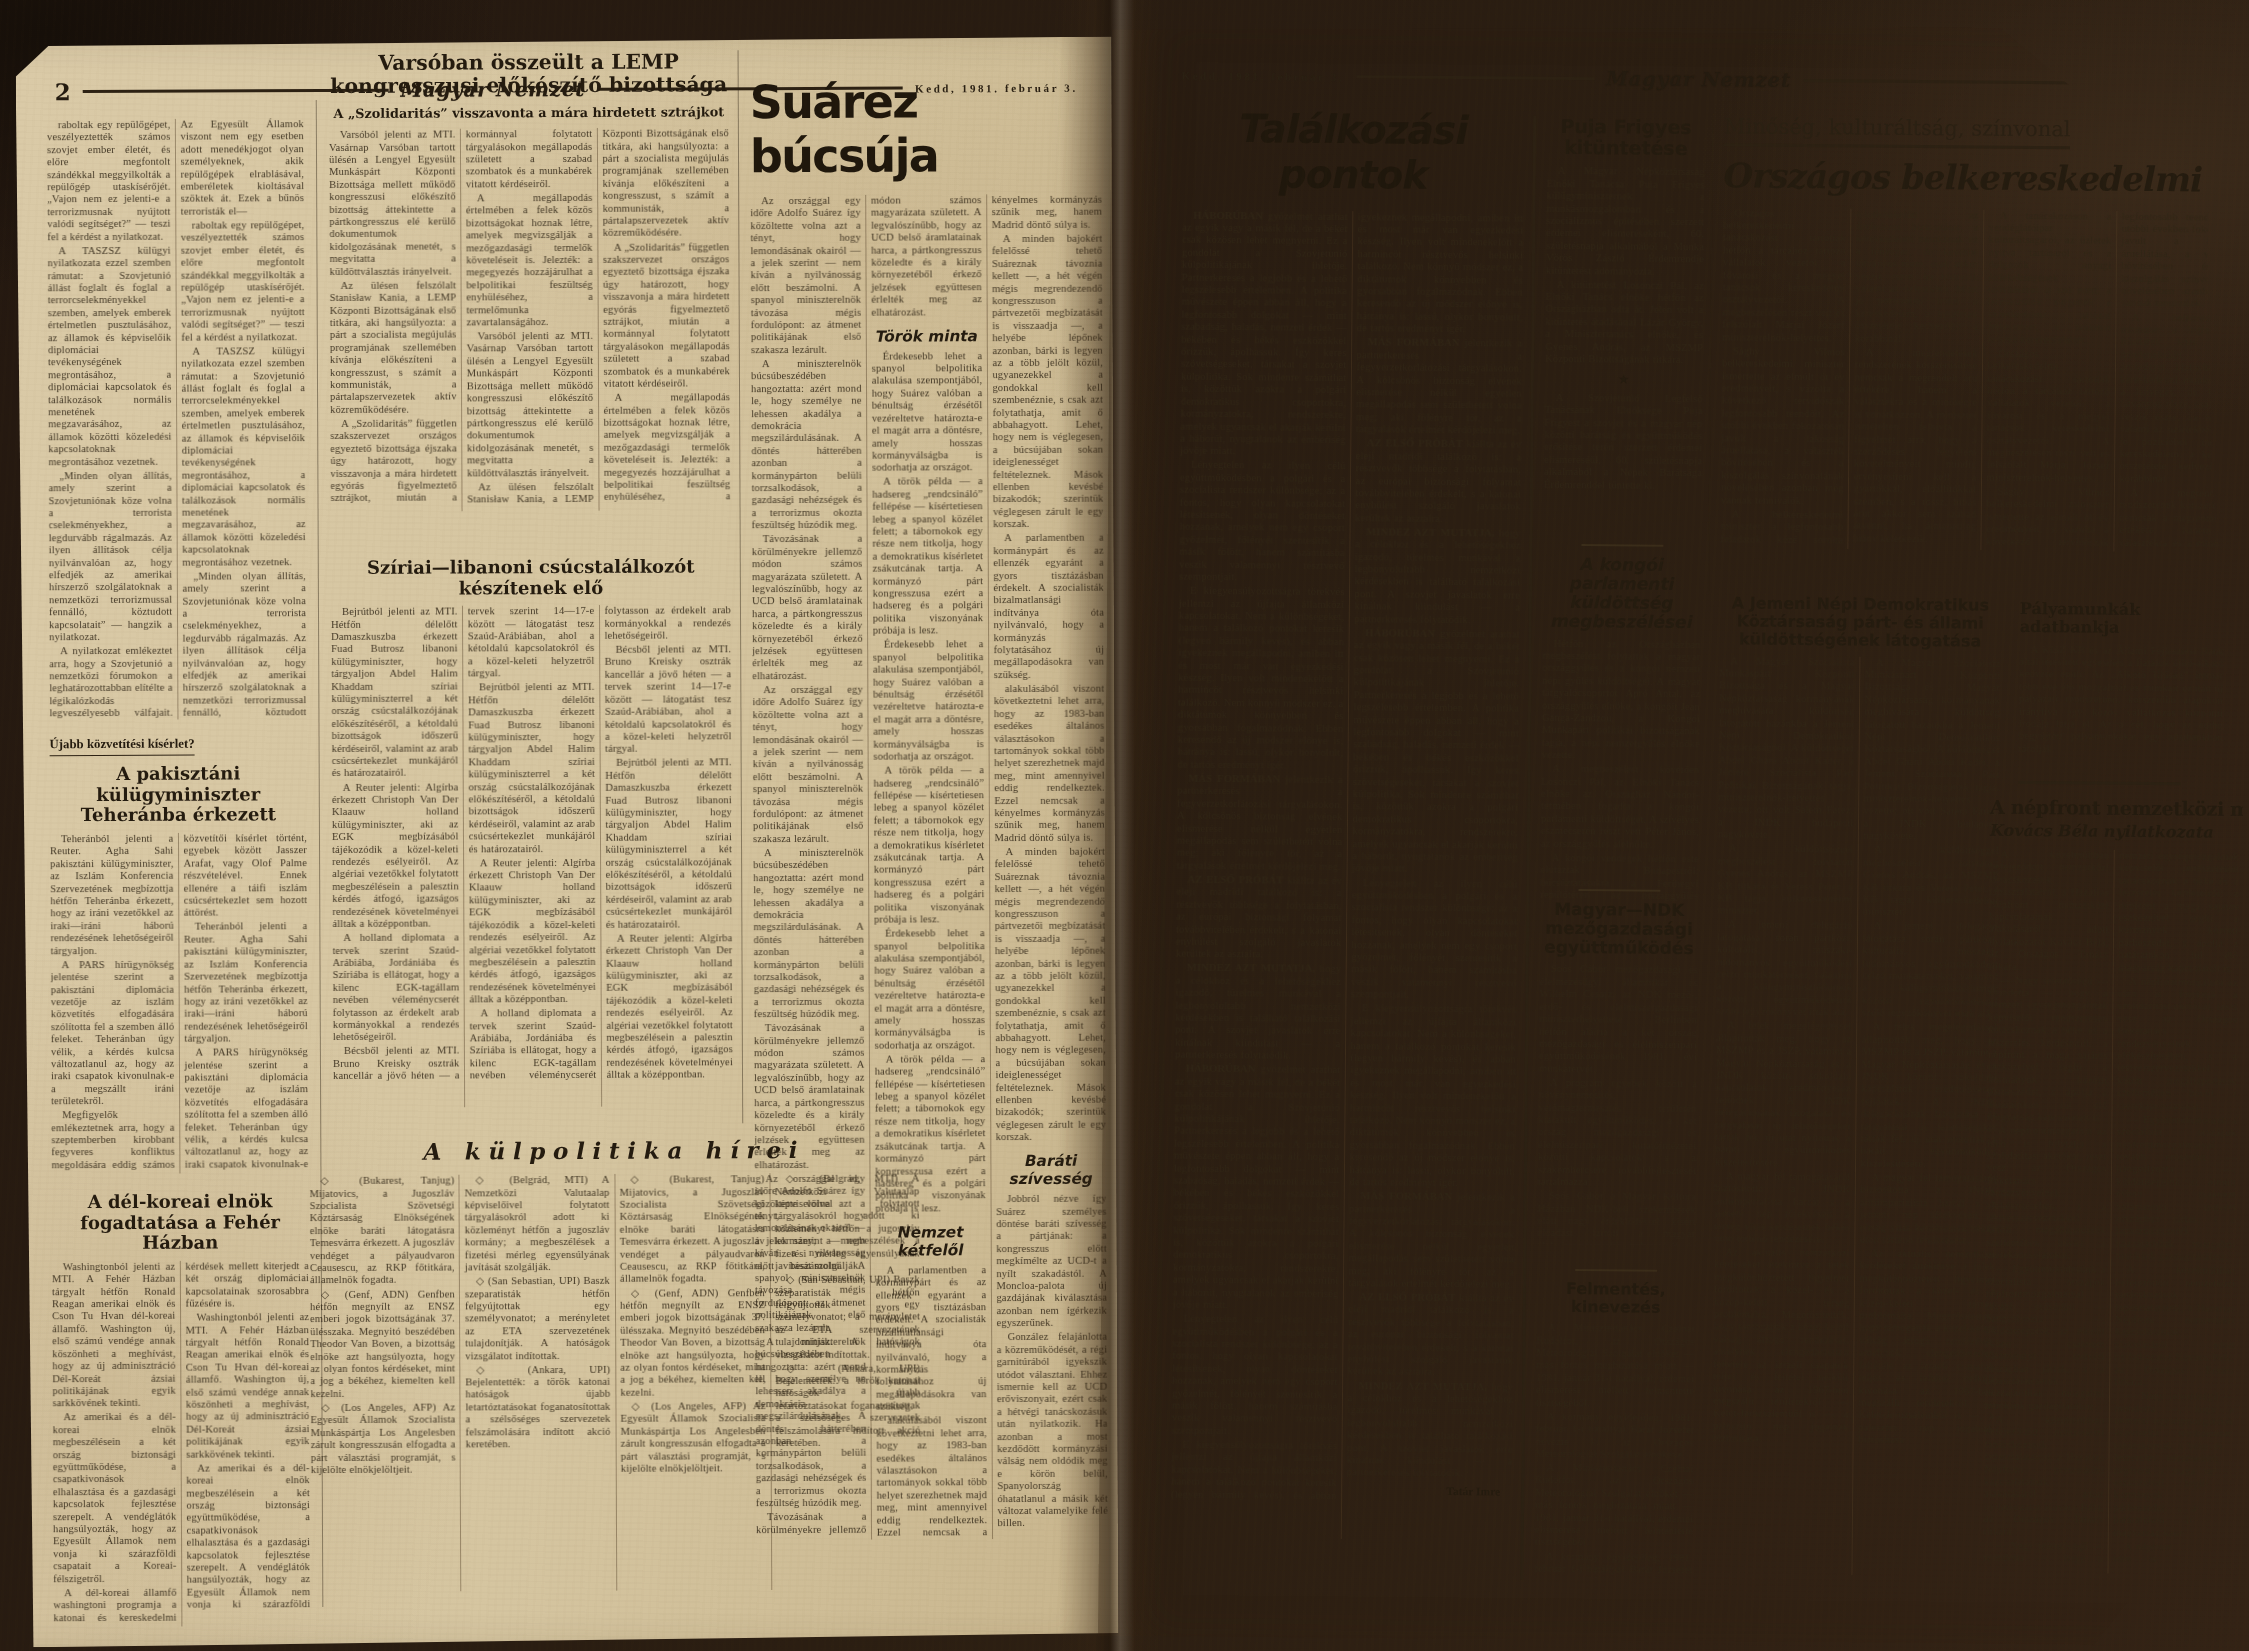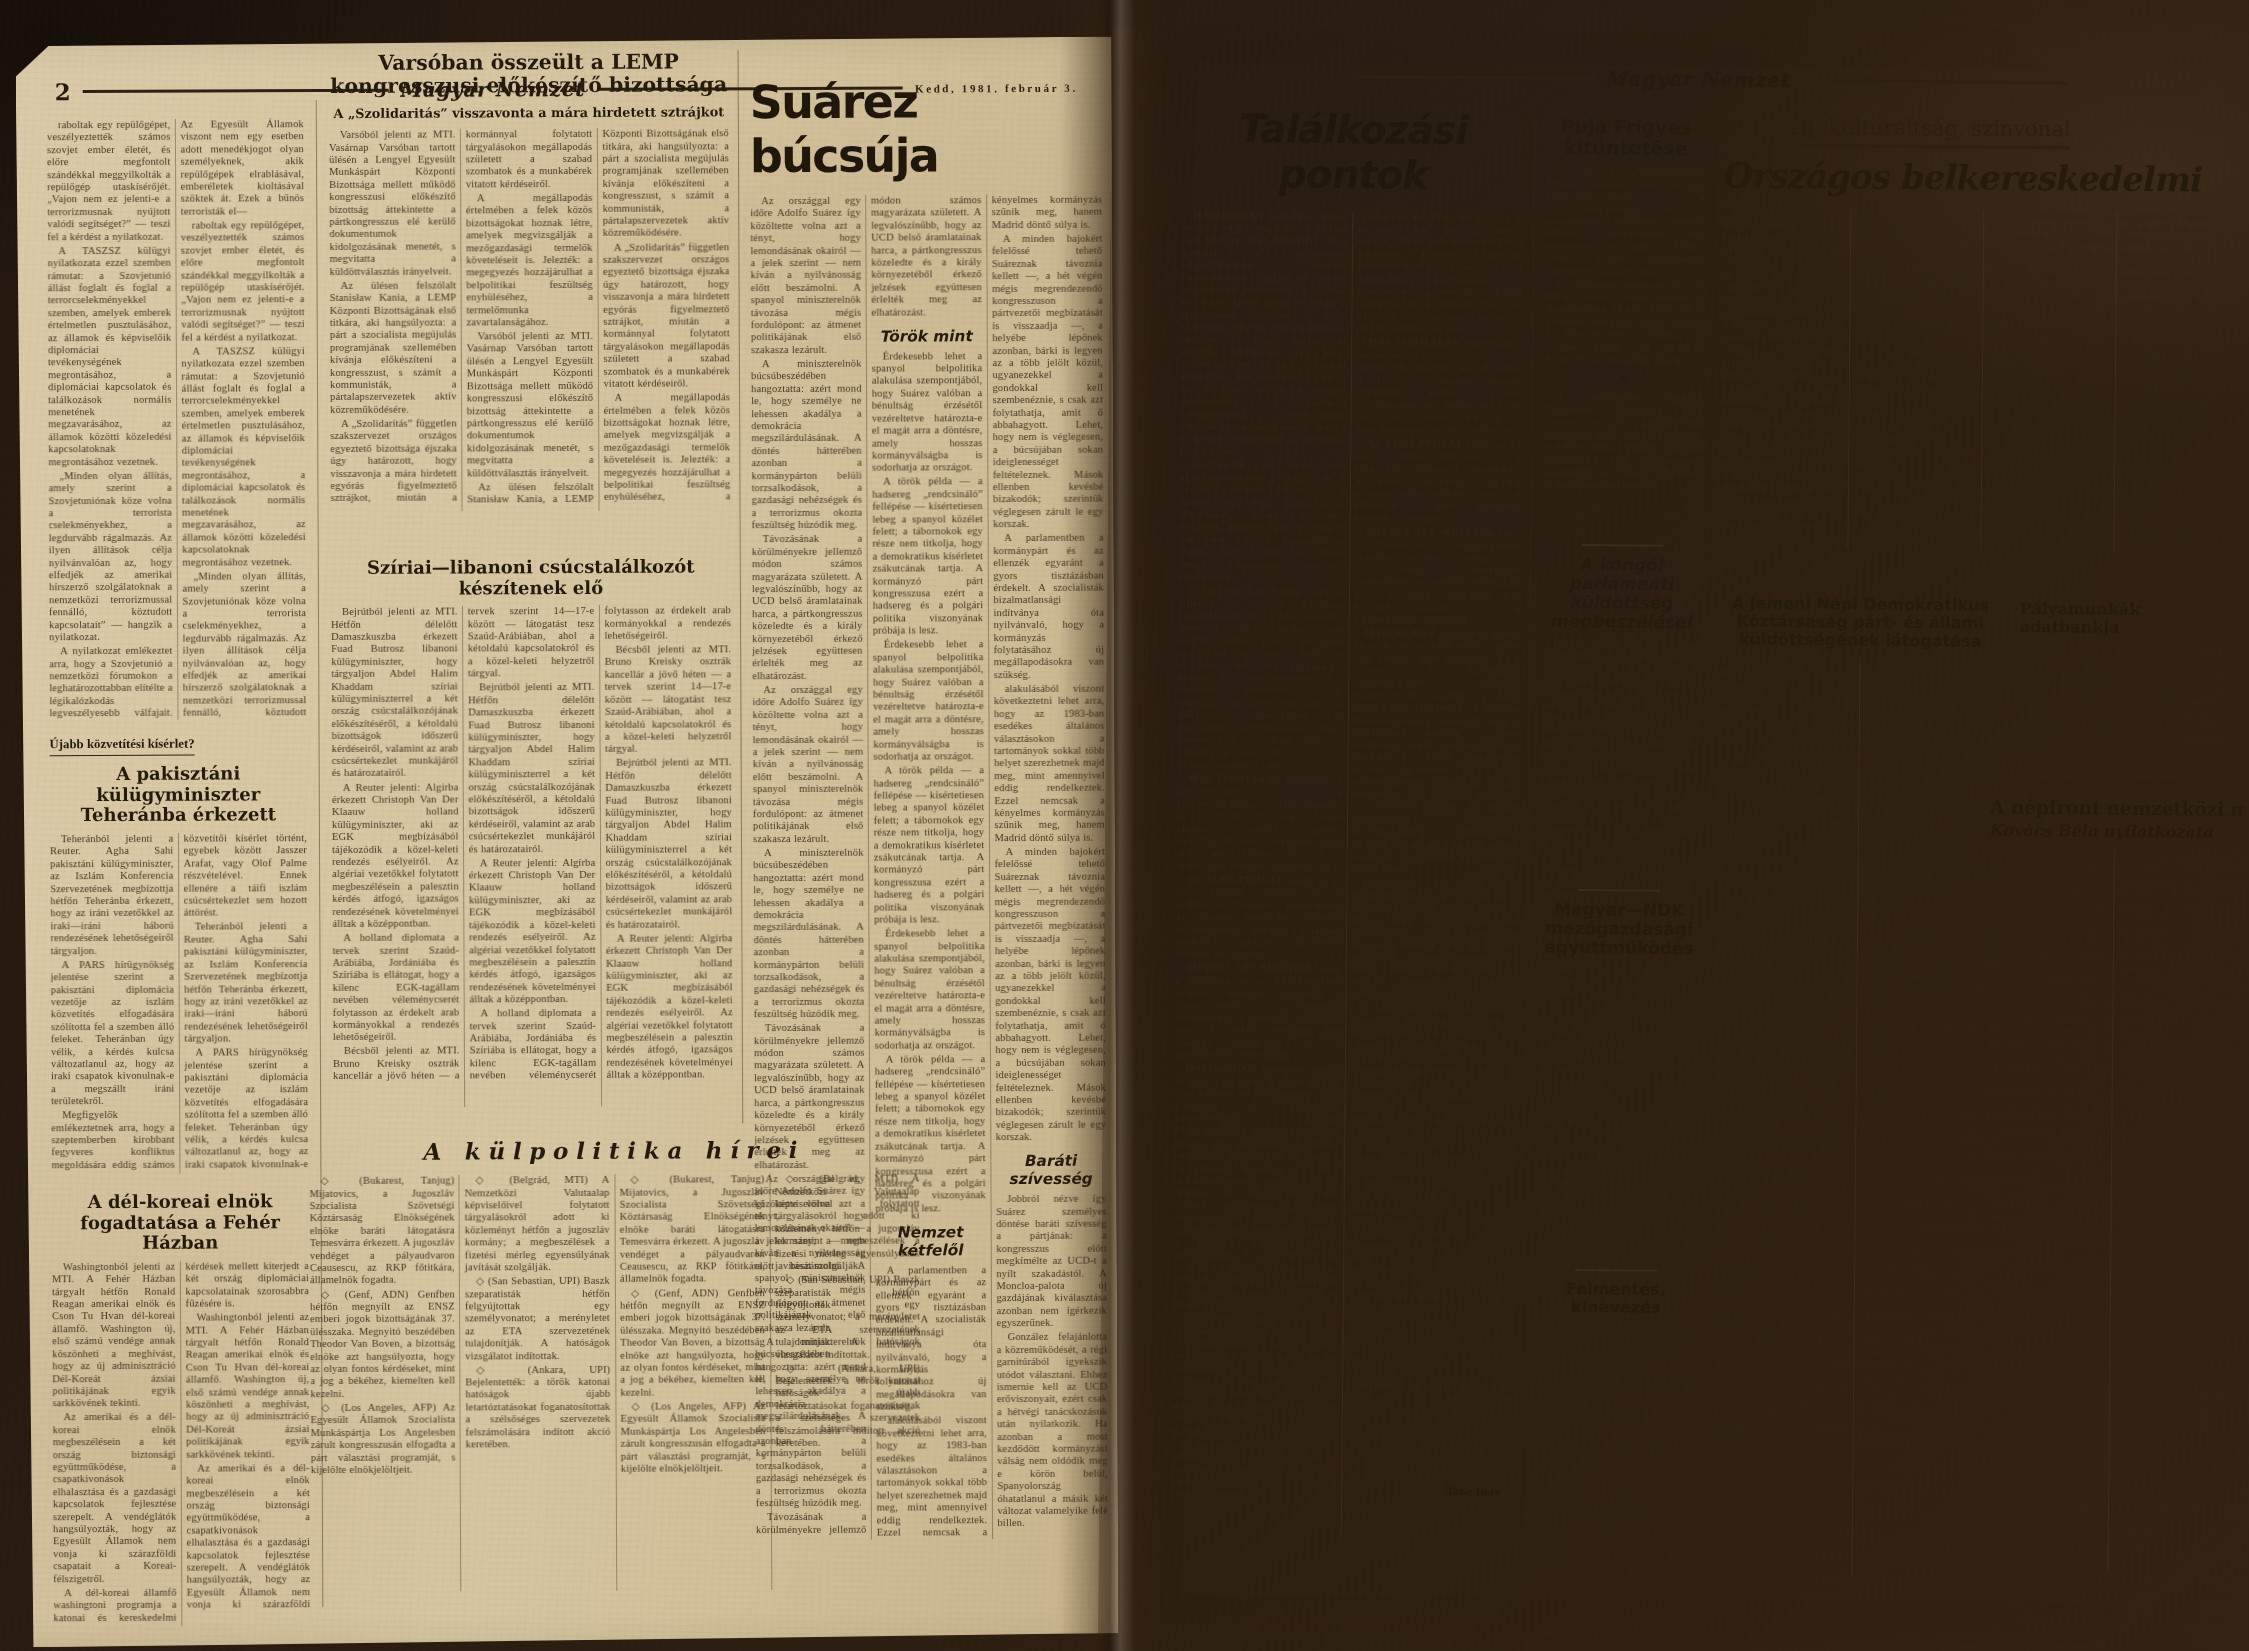--- a/index.html
+++ b/index.html
@@ -160,21 +160,21 @@
           <p class="bp">◇ (Ankara, UPI) Bejelentették: a török katonai hatóságok újabb letartóztatásokat foganatosítottak a szélsőséges szervezetek felszámolására indított akció keretében.</p>
         </div>
     </section>
 
     <div class="vrule" style="left:722px;top:12px;width:0.9px;height:1073px;opacity:.45;"></div>
 
     <section class="art" style="left:734px;top:37px;width:352px;">
       <h1 class="big-sans" style="font-size:46px;text-align:left;margin:0 0 12px;">Suárez búcsúja</h1>
       <div class="cols c3" style="height:1345px;">
         <div class="flow"><p class="bp">Az országgal egy időre Adolfo Suárez így közöltette volna azt a tényt, hogy lemondásának okairól — a jelek szerint — nem kíván a nyilvánosság előtt beszámolni. A spanyol miniszterelnök távozása mégis fordulópont: az átmenet politikájának első szakasza lezárult.</p><p class="bp">A miniszterelnök búcsúbeszédében hangoztatta: azért mond le, hogy személye ne lehessen akadálya a demokrácia megszilárdulásának. A döntés hátterében azonban a kormánypárton belüli torzsalkodások, a gazdasági nehézségek és a terrorizmus okozta feszültség húzódik meg.</p><p class="bp">Távozásának a körülményekre jellemző módon számos magyarázata született. A legvalószínűbb, hogy az UCD belső áramlatainak harca, a pártkongresszus közeledte és a király környezetéből érkező jelzések együttesen érlelték meg az elhatározást.</p><p class="bp">Az országgal egy időre Adolfo Suárez így közöltette volna azt a tényt, hogy lemondásának okairól — a jelek szerint — nem kíván a nyilvánosság előtt beszámolni. A spanyol miniszterelnök távozása mégis fordulópont: az átmenet politikájának első szakasza lezárult.</p><p class="bp">A miniszterelnök búcsúbeszédében hangoztatta: azért mond le, hogy személye ne lehessen akadálya a demokrácia megszilárdulásának. A döntés hátterében azonban a kormánypárton belüli torzsalkodások, a gazdasági nehézségek és a terrorizmus okozta feszültség húzódik meg.</p><p class="bp">Távozásának a körülményekre jellemző módon számos magyarázata született. A legvalószínűbb, hogy az UCD belső áramlatainak harca, a pártkongresszus közeledte és a király környezetéből érkező jelzések együttesen érlelték meg az elhatározást.</p><p class="bp">Az országgal egy időre Adolfo Suárez így közöltette volna azt a tényt, hogy lemondásának okairól — a jelek szerint — nem kíván a nyilvánosság előtt beszámolni. A spanyol miniszterelnök távozása mégis fordulópont: az átmenet politikájának első szakasza lezárult.</p><p class="bp">A miniszterelnök búcsúbeszédében hangoztatta: azért mond le, hogy személye ne lehessen akadálya a demokrácia megszilárdulásának. A döntés hátterében azonban a kormánypárton belüli torzsalkodások, a gazdasági nehézségek és a terrorizmus okozta feszültség húzódik meg.</p><p class="bp">Távozásának a körülményekre jellemző módon számos magyarázata született. A legvalószínűbb, hogy az UCD belső áramlatainak harca, a pártkongresszus közeledte és a király környezetéből érkező jelzések együttesen érlelték meg az elhatározást.</p></div>
-        <h3 class="subhead">Török mint</h3>
+        <h3 class="subhead">Török minta</h3>
         <div class="flow"><p class="bp">Érdekesebb lehet a spanyol belpolitika alakulása szempontjából, hogy Suárez valóban a bénultság érzésétől vezéreltetve határozta-e el magát arra a döntésre, amely hosszas kormányválságba is sodorhatja az országot.</p><p class="bp">A török példa — a hadsereg „rendcsináló” fellépése — kísértetiesen lebeg a spanyol közélet felett; a tábornokok egy része nem titkolja, hogy a demokratikus kísérletet zsákutcának tartja. A kormányzó párt kongresszusa ezért a hadsereg és a polgári politika viszonyának próbája is lesz.</p><p class="bp">Érdekesebb lehet a spanyol belpolitika alakulása szempontjából, hogy Suárez valóban a bénultság érzésétől vezéreltetve határozta-e el magát arra a döntésre, amely hosszas kormányválságba is sodorhatja az országot.</p><p class="bp">A török példa — a hadsereg „rendcsináló” fellépése — kísértetiesen lebeg a spanyol közélet felett; a tábornokok egy része nem titkolja, hogy a demokratikus kísérletet zsákutcának tartja. A kormányzó párt kongresszusa ezért a hadsereg és a polgári politika viszonyának próbája is lesz.</p><p class="bp">Érdekesebb lehet a spanyol belpolitika alakulása szempontjából, hogy Suárez valóban a bénultság érzésétől vezéreltetve határozta-e el magát arra a döntésre, amely hosszas kormányválságba is sodorhatja az országot.</p><p class="bp">A török példa — a hadsereg „rendcsináló” fellépése — kísértetiesen lebeg a spanyol közélet felett; a tábornokok egy része nem titkolja, hogy a demokratikus kísérletet zsákutcának tartja. A kormányzó párt kongresszusa ezért a hadsereg és a polgári politika viszonyának próbája is lesz.</p></div>
         <h3 class="subhead">Nemzet kétfelől</h3>
         <div class="flow"><p class="bp">A parlamentben a kormánypárt és az ellenzék egyaránt a gyors tisztázásban érdekelt. A szocialisták bizalmatlansági indítványa óta nyilvánvaló, hogy a kormányzás folytatásához új megállapodásokra van szükség.</p><p class="bp">alakulásából viszont következtetni lehet arra, hogy az 1983-ban esedékes általános választásokon a tartományok sokkal több helyet szerezhetnek majd meg, mint amennyivel eddig rendelkeztek. Ezzel nemcsak a kényelmes kormányzás szűnik meg, hanem Madrid döntő súlya is.</p><p class="bp">A minden bajokért felelőssé tehető Suáreznak távoznia kellett —, a hét végén mégis megrendezendő kongresszuson a pártvezetői megbízatását is visszaadja —, a helyébe lépőnek azonban, bárki is legyen az a több jelölt közül, ugyanezekkel a gondokkal kell szembenéznie, s csak azt folytathatja, amit ő abbahagyott. Lehet, hogy nem is véglegesen, a búcsújában sokan ideiglenességet feltételeznek. Mások ellenben kevésbé bizakodók; szerintük véglegesen zárult le egy korszak.</p><p class="bp">A parlamentben a kormánypárt és az ellenzék egyaránt a gyors tisztázásban érdekelt. A szocialisták bizalmatlansági indítványa óta nyilvánvaló, hogy a kormányzás folytatásához új megállapodásokra van szükség.</p><p class="bp">alakulásából viszont következtetni lehet arra, hogy az 1983-ban esedékes általános választásokon a tartományok sokkal több helyet szerezhetnek majd meg, mint amennyivel eddig rendelkeztek. Ezzel nemcsak a kényelmes kormányzás szűnik meg, hanem Madrid döntő súlya is.</p><p class="bp">A minden bajokért felelőssé tehető Suáreznak távoznia kellett —, a hét végén mégis megrendezendő kongresszuson a pártvezetői megbízatását is visszaadja —, a helyébe lépőnek azonban, bárki is legyen az a több jelölt közül, ugyanezekkel a gondokkal kell szembenéznie, s csak azt folytathatja, amit ő abbahagyott. Lehet, hogy nem is véglegesen, a búcsújában sokan ideiglenességet feltételeznek. Mások ellenben kevésbé bizakodók; szerintük véglegesen zárult le egy korszak.</p></div>
         <h3 class="subhead">Baráti szívesség</h3>
         <div class="flow"><p class="bp">Jobbról nézve így Suárez személyes döntése baráti szívesség a pártjának: a kongresszus előtt megkímélte az UCD-t a nyílt szakadástól. A Moncloa-palota új gazdájának kiválasztása azonban nem ígérkezik egyszerűnek.</p><p class="bp">González felajánlotta a közreműködését, a régi garnitúrából igyekszik utódot választani. Ehhez ismernie kell az UCD erőviszonyait, ezért csak a hétvégi tanácskozásuk után nyilatkozik. Ha azonban a most kezdődött kormányzási válság nem oldódik meg e körön belül, Spanyolország óhatatlanul a másik két változat valamelyike felé billen.</p></div>
         
       </div>
     </section>
   </div>
 

